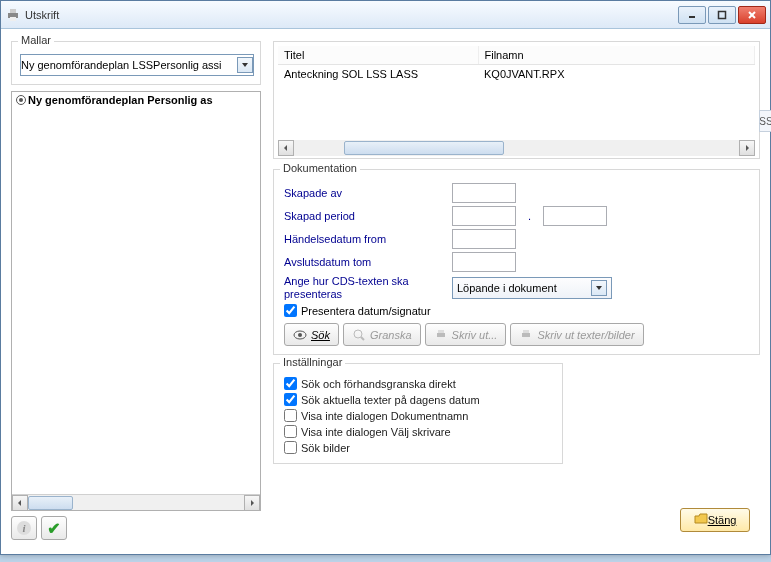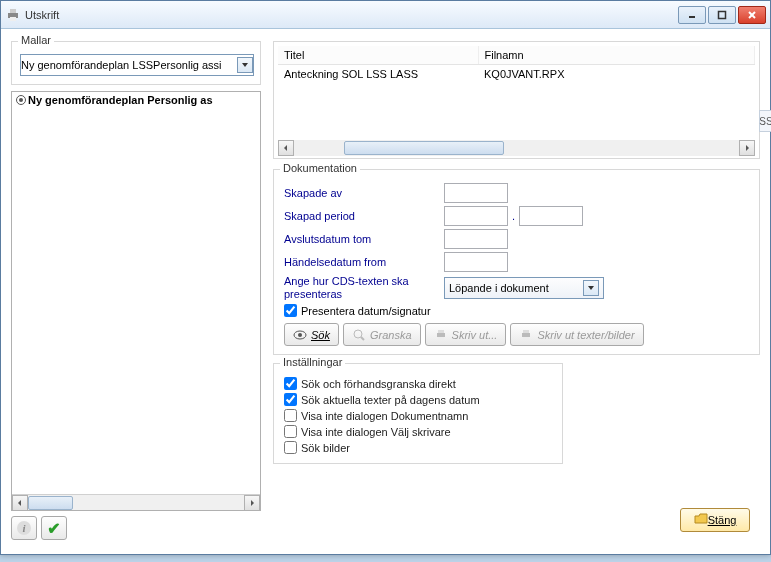--- a/index.html
+++ b/index.html
@@ -32,21 +32,21 @@
 
 .right-pane { position: absolute; top: 12px; left: 272px; right: 10px; }
 .table-group { border: 1px solid #d8d8d8; position: relative; padding: 4px; height: 118px; }
 .table { width: 100%; border-collapse: collapse; }
 .table th { text-align: left; font-weight: normal; padding: 3px 6px; border-bottom: 1px solid #e4e4e4; background: #fcfcfc; border-right: 1px solid #eee; }
 .table td { padding: 3px 6px; }
 .table-scroll { position: absolute; bottom: 2px; left: 4px; right: 4px; height: 16px; background: #f0f0f0; display: flex; }
 .table-scroll .scroll-thumb-h { left: 50px; width: 160px; }
 
 .doc-group { margin-top: 10px; border: 1px solid #d8d8d8; padding: 10px 10px 8px 10px; position: relative; }
-.doc-row { display: flex; align-items: center; margin: 3px 0; }
+.doc-row { display: flex; align-items: center; margin: 3px 0; gap: 8px; }
 .doc-label { width: 160px; color: #000090; }
 .text-input { height: 20px; border: 1px solid #abadb3; background: #fff; width: 64px; }
 .period-dot { margin: 0 4px; color: #000090; }
 .doc-select { width: 160px; height: 22px; border: 1px solid #7a99b8; background: linear-gradient(#fdfdfe,#eef2f8); display: flex; align-items: center; padding: 0 4px; }
 .doc-select .combo-arrow { margin-left: auto; }
 .check-row { display: flex; align-items: center; gap: 4px; margin: 3px 0; }
 .check-row input { width: 13px; height: 13px; }
 .check-right { margin-left: 200px; }
 .btn-row { display: flex; gap: 4px; margin-top: 6px; }
 .btn { height: 23px; padding: 0 8px; border: 1px solid #a8a8a8; background: linear-gradient(#fefefe,#e9e9e9); border-radius: 3px; display: flex; align-items: center; gap: 4px; cursor: pointer; font-style: italic; }
@@ -174,25 +174,25 @@
           <span class="doc-label">Skapade av</span>
           <input class="text-input" style="">
         </div>
         <div class="doc-row">
           <span class="doc-label">Skapad period</span>
           <input class="text-input" style="">
           <span class="period-dot">.</span>
           <input class="text-input" style="">
         </div>
         <div class="doc-row">
+          <span class="doc-label">Händelsedatum from</span>
+          <input class="text-input" style="">
+        </div>
+        <div class="doc-row">
           <span class="doc-label">Avslutsdatum tom</span>
-          <input class="text-input" style="">
-        </div>
-        <div class="doc-row">
-          <span class="doc-label">Händelsedatum from</span>
           <input class="text-input" style="">
         </div>
         <div class="doc-row">
           <span class="doc-label" style="line-height:1.2">Ange hur CDS-texten ska presenteras</span>
           <div class="doc-select">
             <span>Löpande i dokument</span>
             <span class="combo-arrow">
                 <svg width="8" height="8" viewBox="0 0 8 8">
                   <polygon points="1,2 7,2 4,6" fill="#333"></polygon>
                 </svg>

